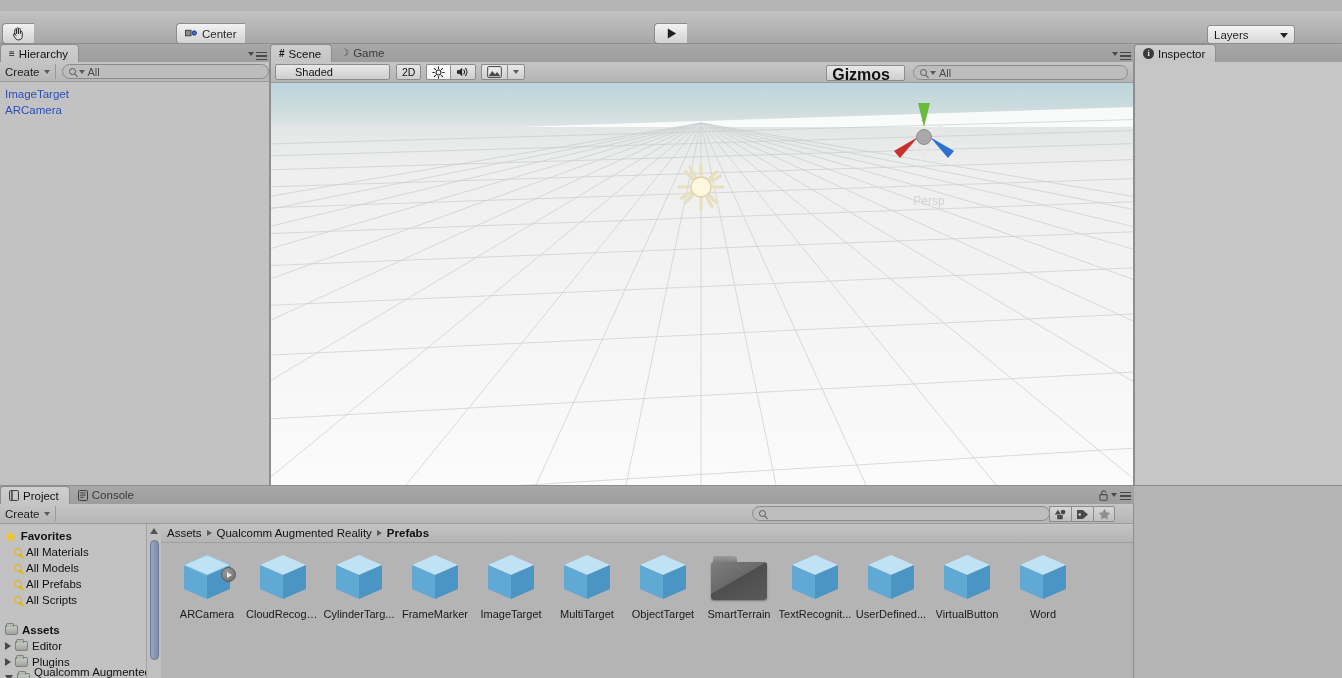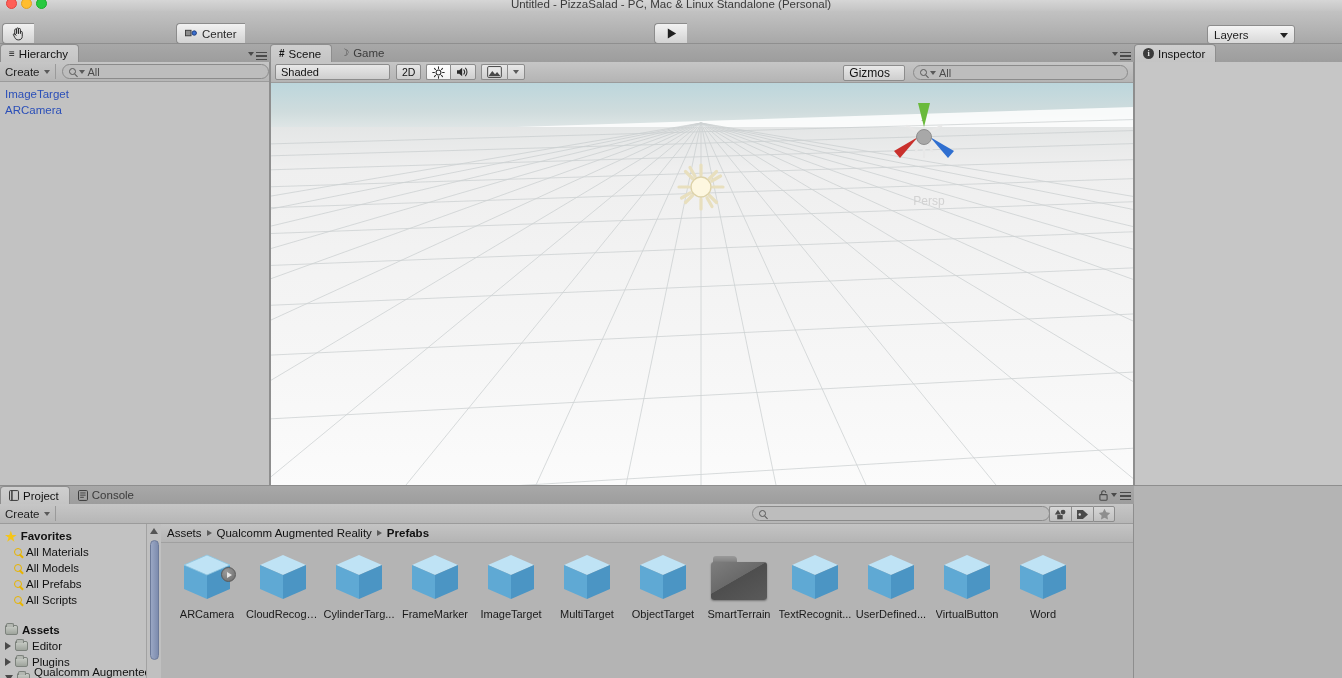--- a/index.html
+++ b/index.html
@@ -167,38 +167,38 @@
   .scene-toolbar {
     height: 21px; display: flex; align-items: center; gap: 0;
     background: linear-gradient(#c6c6c6, #b4b4b4);
     border-bottom: 1px solid #9b9b9b;
     padding: 0 4px; position: relative;
   }
   .sc-popup {
     height: 16px; width: 115px; margin-right: 6px;
     background: linear-gradient(#e8e8e8, #cecece);
     border: 1px solid #8c8c8c; border-radius: 2px;
-    display: flex; align-items: center; padding: 0 5px;
+    display: flex; align-items: center; padding: 0 19px;
     font-size: 11px; position: relative; cursor: default;
   }
   .sc-btn {
     height: 16px; min-width: 24px; padding: 0 5px;
     background: linear-gradient(#e8e8e8, #cecece);
     border: 1px solid #8c8c8c; border-right: none;
     display: flex; align-items: center; justify-content: center;
     font-size: 10.5px; cursor: default;
   }
   .sc-btn.lastb { border-right: 1px solid #8c8c8c; align-items: center; }
   .sc-btn.bright { background: linear-gradient(#ffffff, #f2f2f2); }
   .sc-gizmos {
     position: absolute; right: 228px; top: 3px;
     height: 16px; padding: 0 14px 0 5px;
     background: linear-gradient(#e8e8e8, #cecece);
     border: 1px solid #8c8c8c; border-radius: 2px;
-    display: flex; align-items: center; font-size: 12px; cursor: default;
+    display: flex; font-size: 16px; cursor: default; font-weight: bold;
   }
   .sc-search {
     position: absolute; right: 5px; top: 3px; width: 215px;
   }
   .viewport { position: relative; width: 996px; height: 402px; overflow: hidden; background: #3b82f6; }
 
   
   #inspector { left: 1134px; top: 44px; width: 208px; height: 442px; }
   #inspector .panel-body { width: 208px; height: 424px; background: #c6c6c6; border-right: none; }
 
@@ -341,28 +341,20 @@
     color: #e8e8e8; font-size: 8px; font-weight: bold;
     display: flex; align-items: center; justify-content: center;
     font-family: "Liberation Serif", serif;
   }
 </style>
 </head>
 <body>
 
 <div id="app">
 
-  <div class="titlebar">
-    <div class="traffic">
-      <i class="tl-red"></i>
-      <i class="tl-yel"></i>
-      <i class="tl-grn"></i>
-    </div>
-    <div class="title-text">Untitled - PizzaSalad - PC, Mac &amp; Linux Standalone (Personal)</div>
-  </div>
 
   <div class="toolbar">
 
     <div class="tbtn-group tools">
       <div class="tbtn first">
         <svg width="15" height="15" viewBox="0 0 16 16">
           <path d="M4 9V4.2a1 1 0 0 1 2 0V8m0-.5V3a1 1 0 0 1 2 0v5m0-.6V3.6a1 1 0 0 1 2 0V8m0-1.2a1 1 0 0 1 2 0v4.4c0 2-1.6 3.6-3.6 3.6H8c-2 0-3.4-1-4-2.6L2.6 9.4a1 1 0 0 1 1.6-1.1L5.4 10" fill="none" stroke="#2a2a2a" stroke-width="1.05" stroke-linecap="round" stroke-linejoin="round"></path>
         </svg>
       </div>
       <div class="tbtn on">

